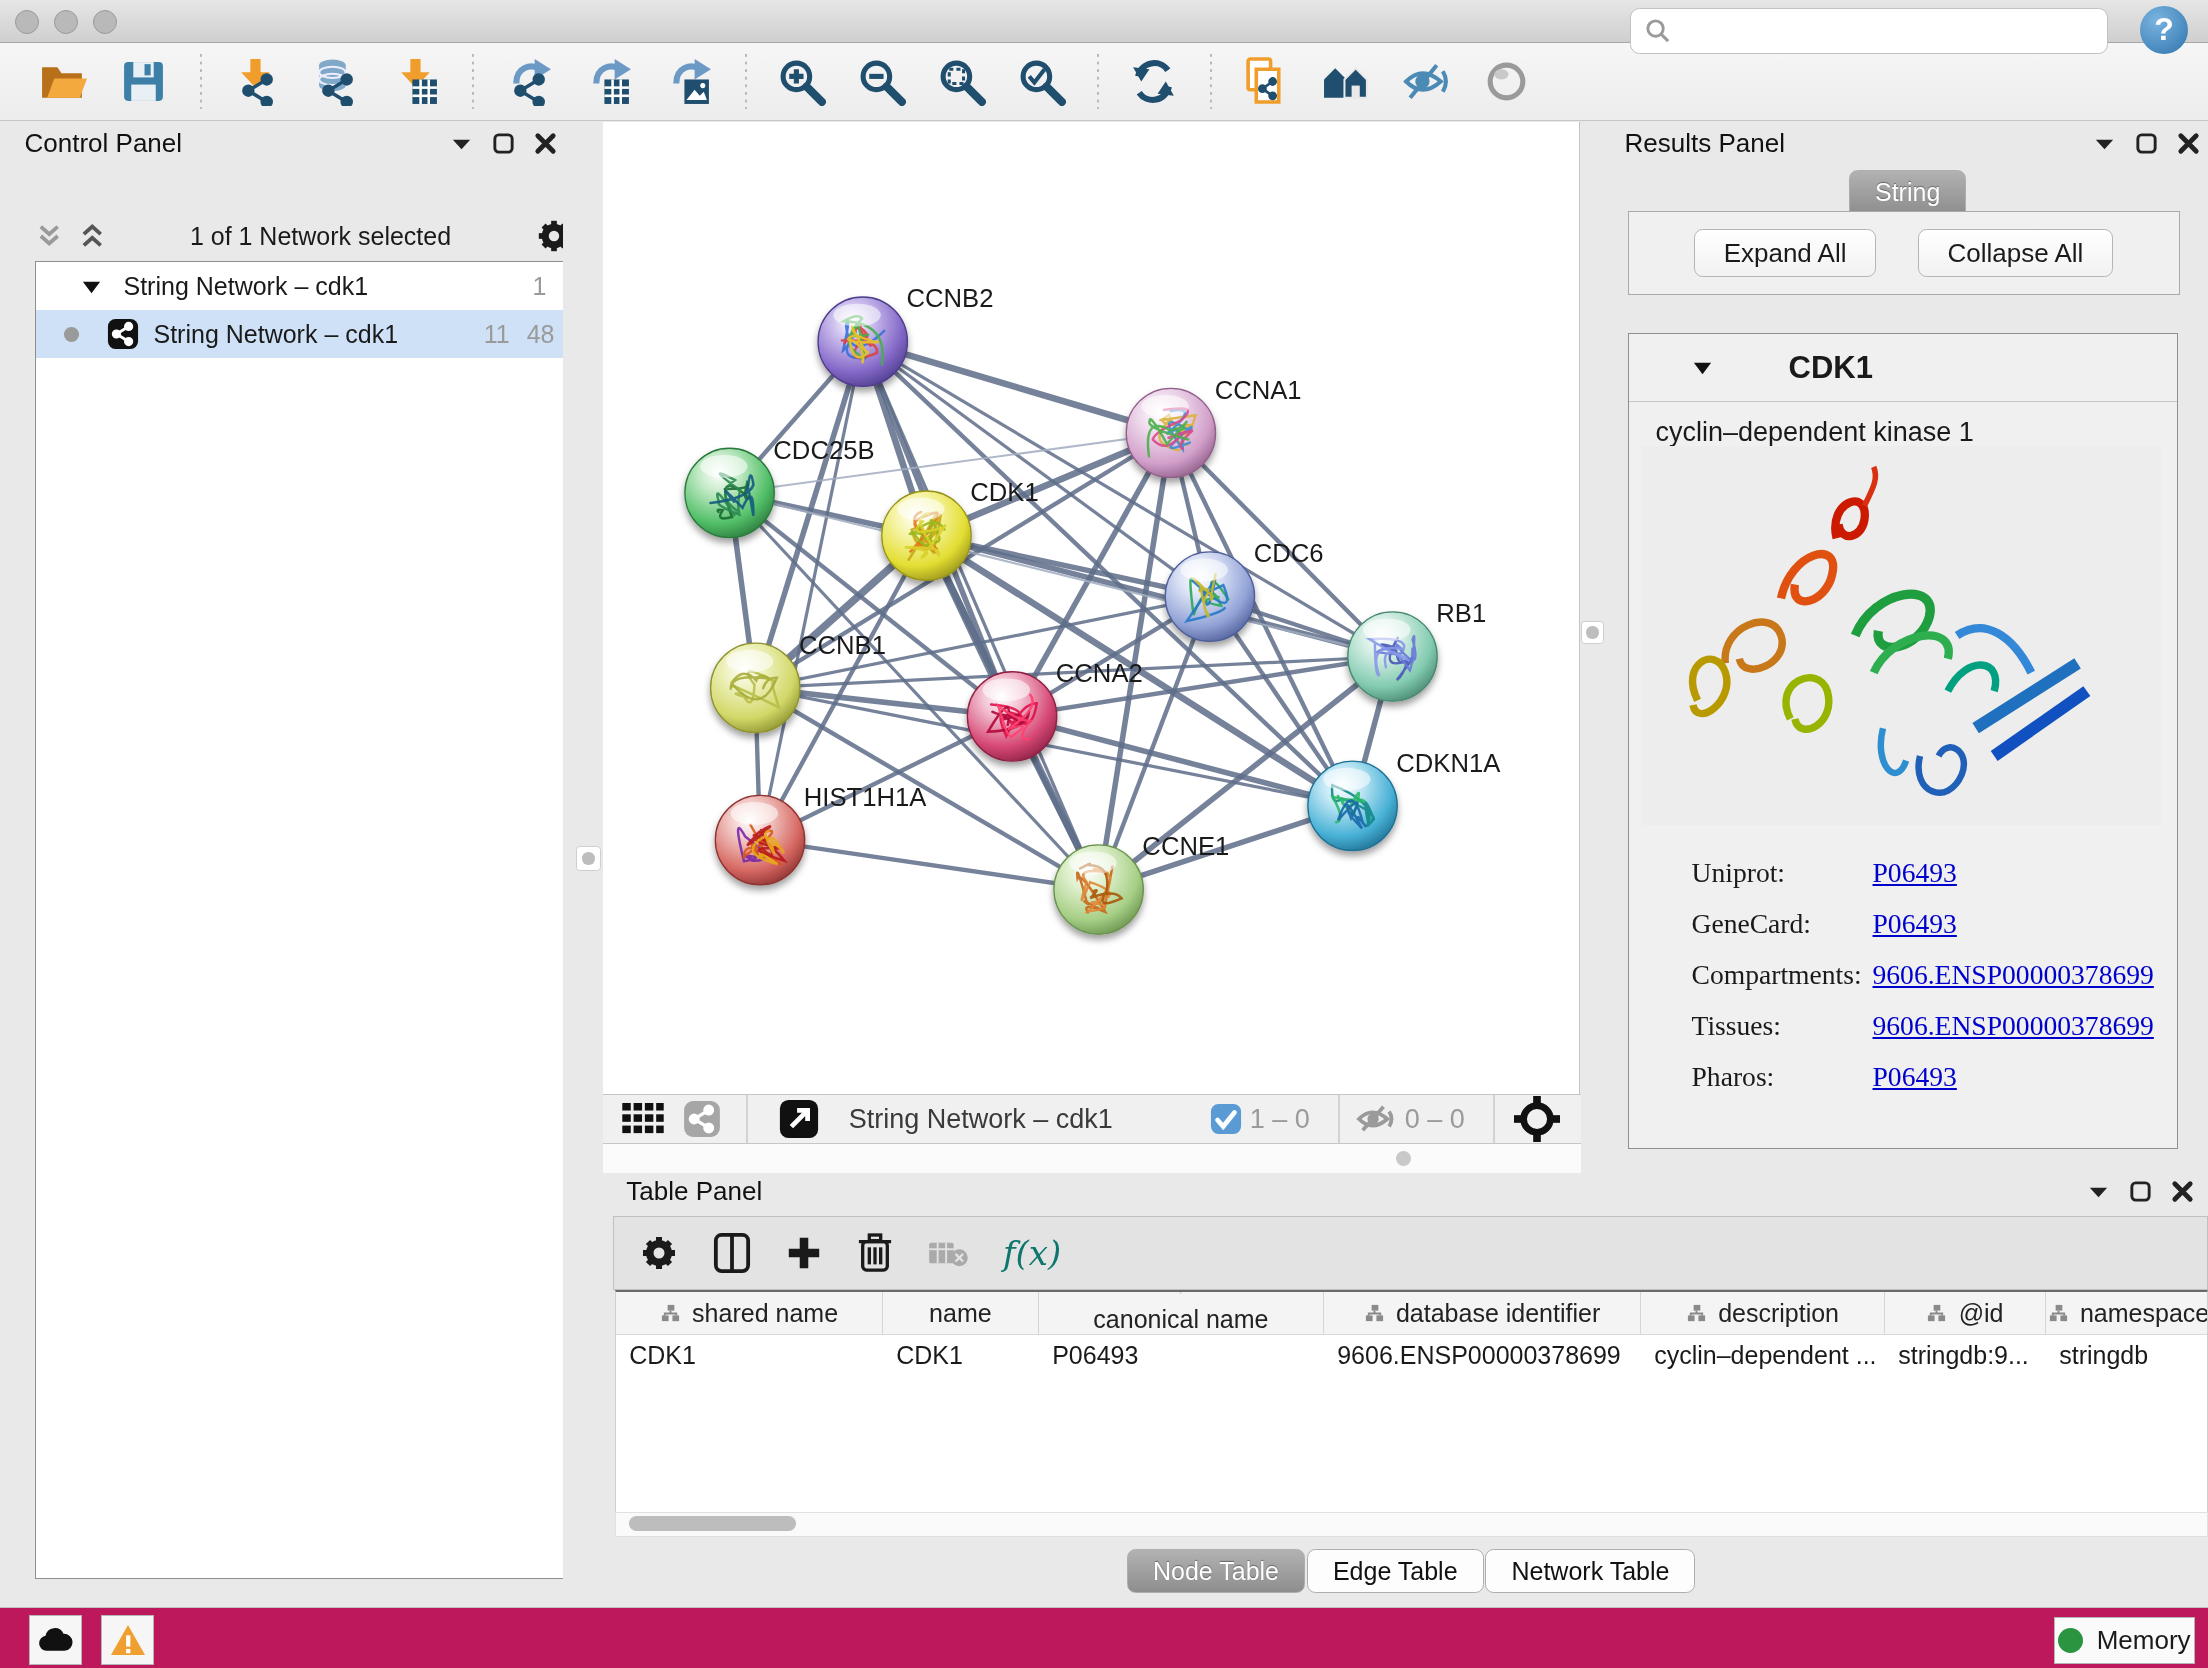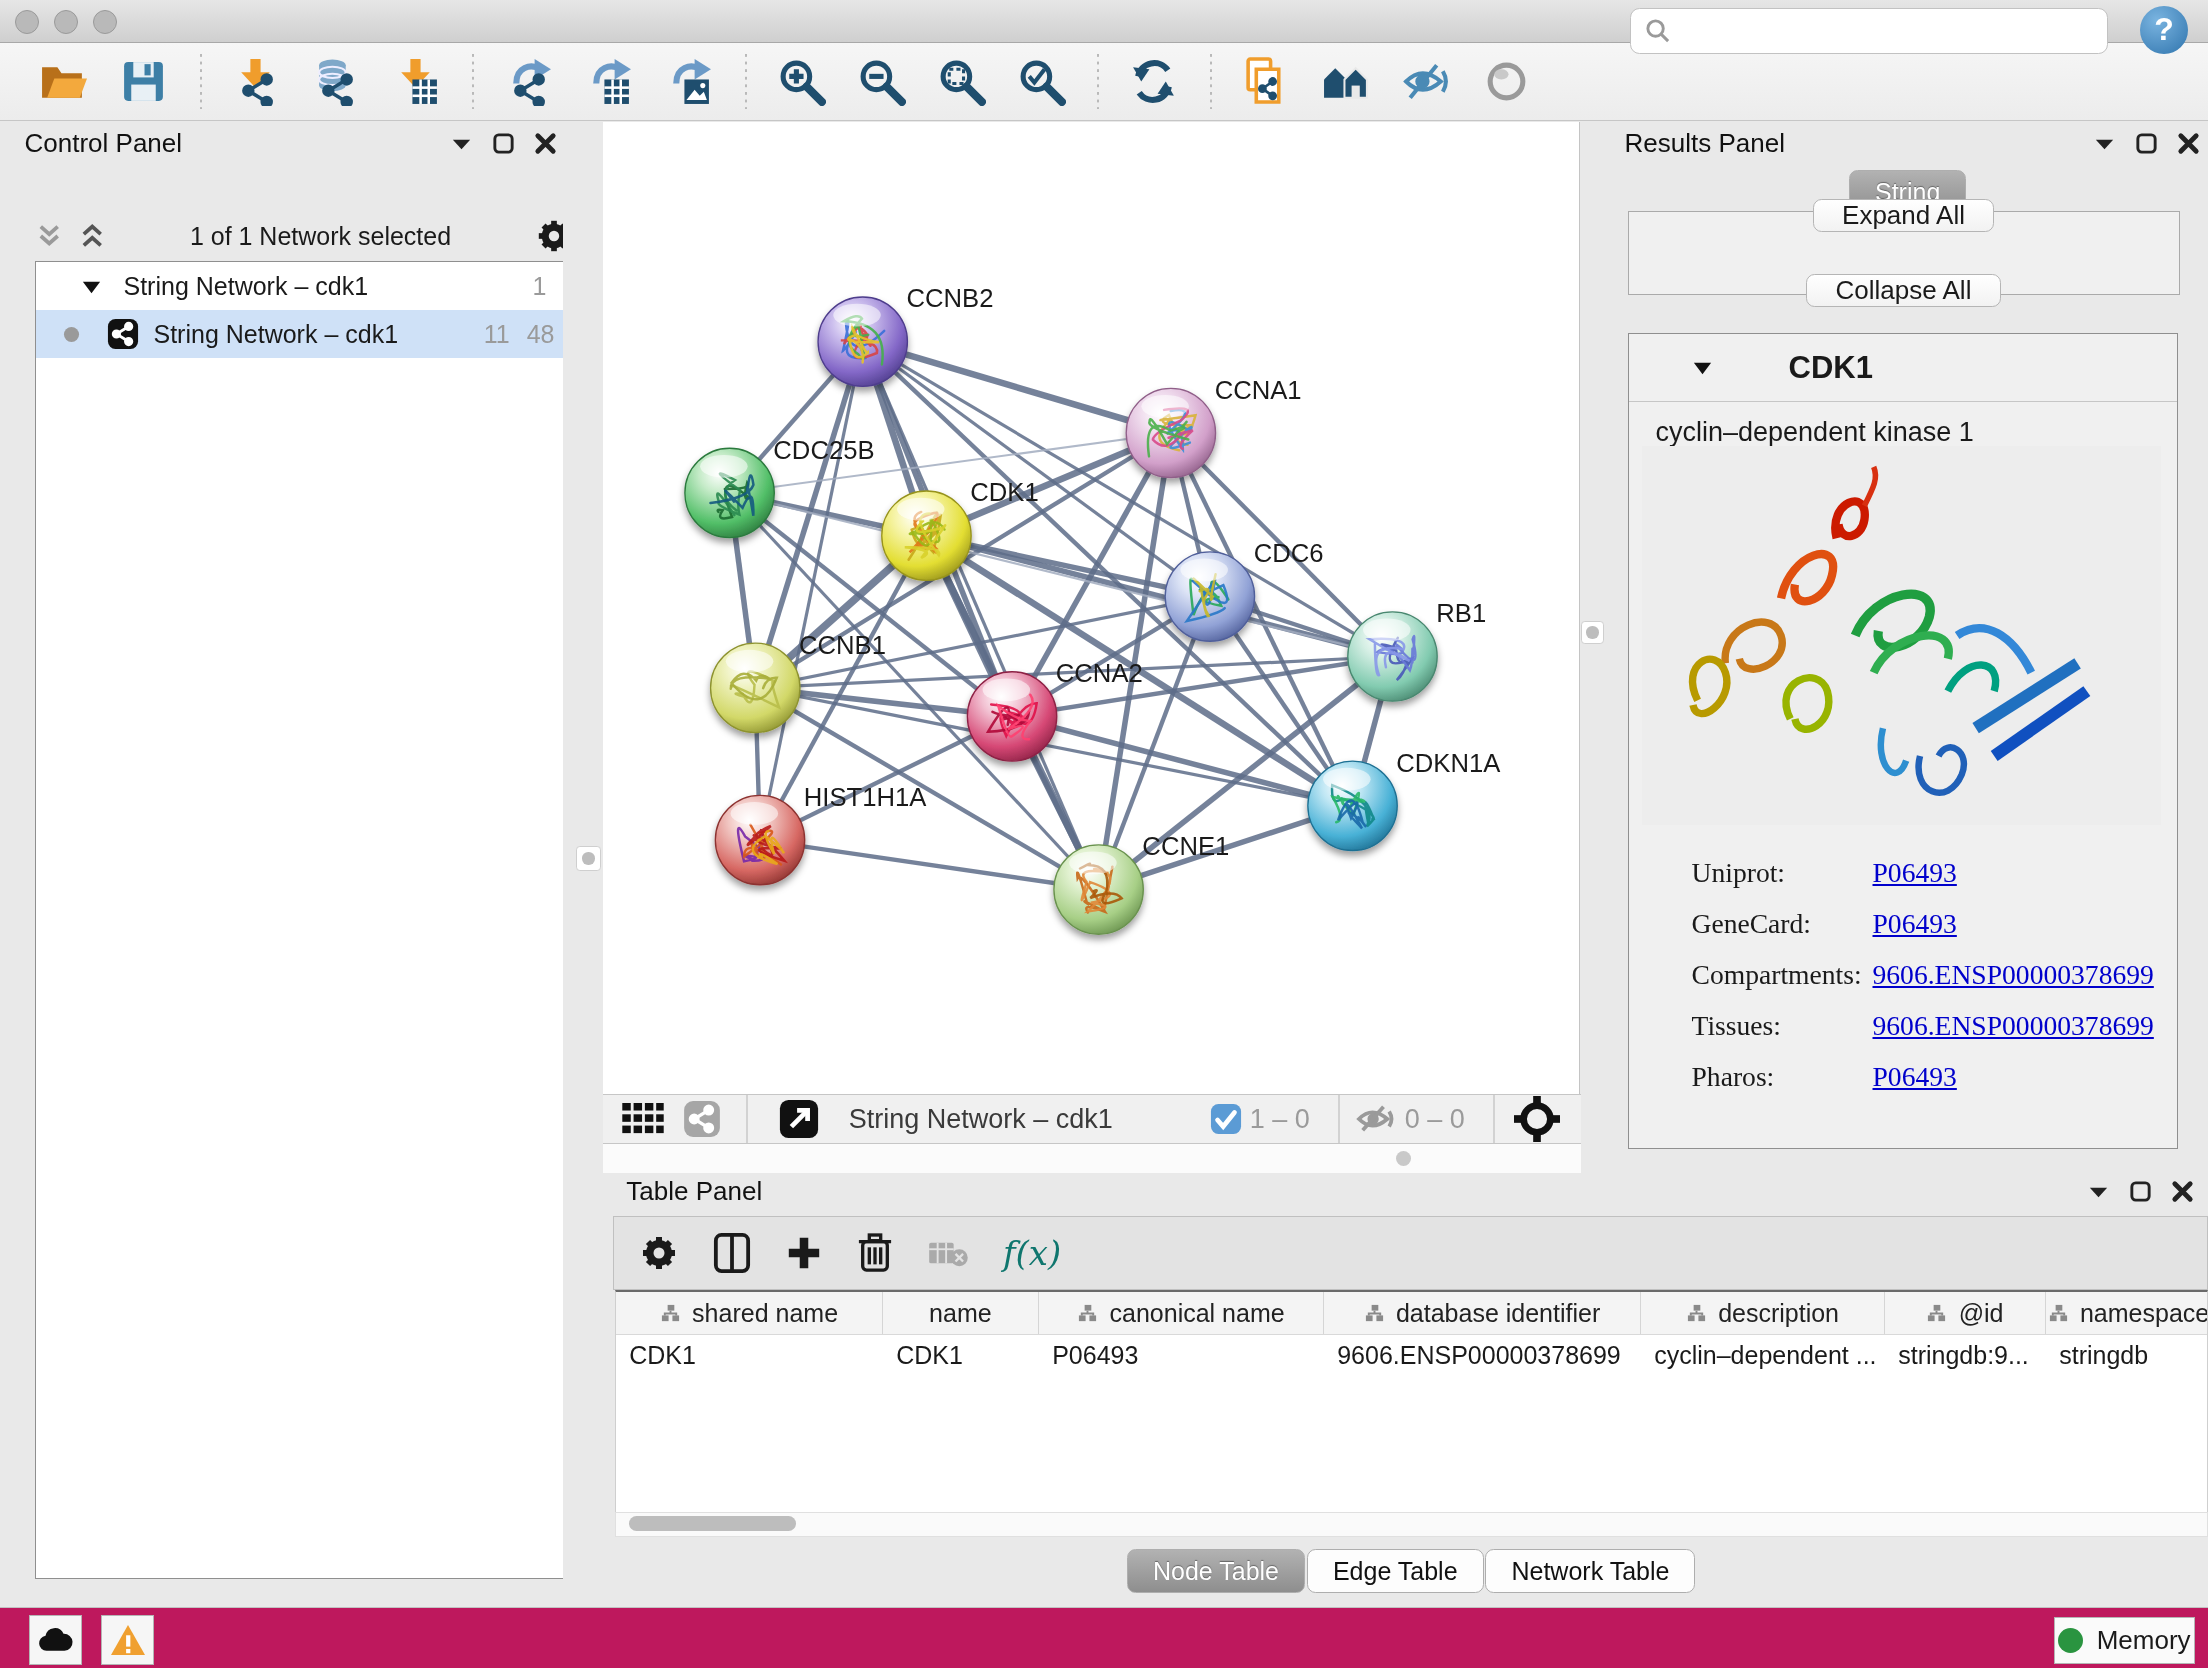--- a/index.html
+++ b/index.html
@@ -59,21 +59,21 @@
     display:flex;align-items:center;}
   .ntsep{width:1.9px;height:100%;background:#d2d2d2;margin:0 13.3px;}
   #net-title{font-size:27px;color:#3a3a3a;margin-left:28.5px;flex:1;}
   .net-count{font-size:27px;color:#9a9a9a;margin:0 15px 0 7.6px;}
   #net-bottom-strip{position:absolute;left:603px;top:1144px;width:978px;height:28.5px;background:#fbfbfb;}
   
   #results-panel{position:absolute;left:1617px;top:122px;width:592px;height:1050px;}
   #rp-header{position:absolute;left:7.6px;top:5.7px;width:576px;display:flex;justify-content:space-between;align-items:center;}
   #rp-tab{left:232px;top:48px;}
   #rp-buttons-box{position:absolute;left:10.5px;top:89px;width:550px;height:82px;background:#f0f0f0;
-    border:1px solid #aaa;display:flex;align-items:center;justify-content:center;gap:42px;flex-direction:column;}
+    border:1px solid #aaa;display:flex;align-items:center;justify-content:center;gap:42px;}
   .rp-btn{height:46px;background:linear-gradient(#ffffff,#f2f2f2);border:1px solid #b5b5b5;border-radius:8.6px;
     font-size:26px;display:flex;align-items:center;padding:0 28.5px;}
   #rp-content{position:absolute;left:10.5px;top:211px;width:550px;height:816px;background:#f0f0f0;
     border:1.9px solid #8f8f8f;box-sizing:border-box;}
   #rp-entry-header{position:relative;height:67px;border-bottom:1.9px solid #c6c6c6;display:flex;align-items:center;}
   #rp-entry-name{font-size:31px;font-weight:bold;margin-left:74px;}
   #rp-entry-desc{font-size:27px;margin:15px 0 0 27px;}
   #rp-structure{position:absolute;left:13.3px;top:112px;width:519px;height:379px;background:#ededed;}
   #rp-crosslinks{position:absolute;left:0;top:504px;width:100%;font-family:"Liberation Serif",serif;}
   #rp-xl-head{font-size:29.5px;font-weight:bold;margin-left:40px;}
@@ -904,21 +904,21 @@
               </g>
               <g stroke="#8a8a8a" stroke-width="2" fill="none">
                 <path d="M11 8 V11 M5 13 V11 H17 V13"></path>
               </g>
             </svg>
             <span>shared name</span>
           </div>
           <div class="tp-col" style="width: 156px;">
             <span>name</span>
           </div>
-          <div class="tp-col" style="width: 285px;">
+          <div class="tp-col" style="width: 285px; flex-direction: column;">
             <svg width="21" height="21" viewBox="0 0 22 22">
               <g fill="#8a8a8a">
                 <rect x="8" y="2" width="7" height="6"></rect>
                 <rect x="2" y="13" width="7" height="6"></rect>
                 <rect x="13" y="13" width="7" height="6"></rect>
               </g>
               <g stroke="#8a8a8a" stroke-width="2" fill="none">
                 <path d="M11 8 V11 M5 13 V11 H17 V13"></path>
               </g>
             </svg>

